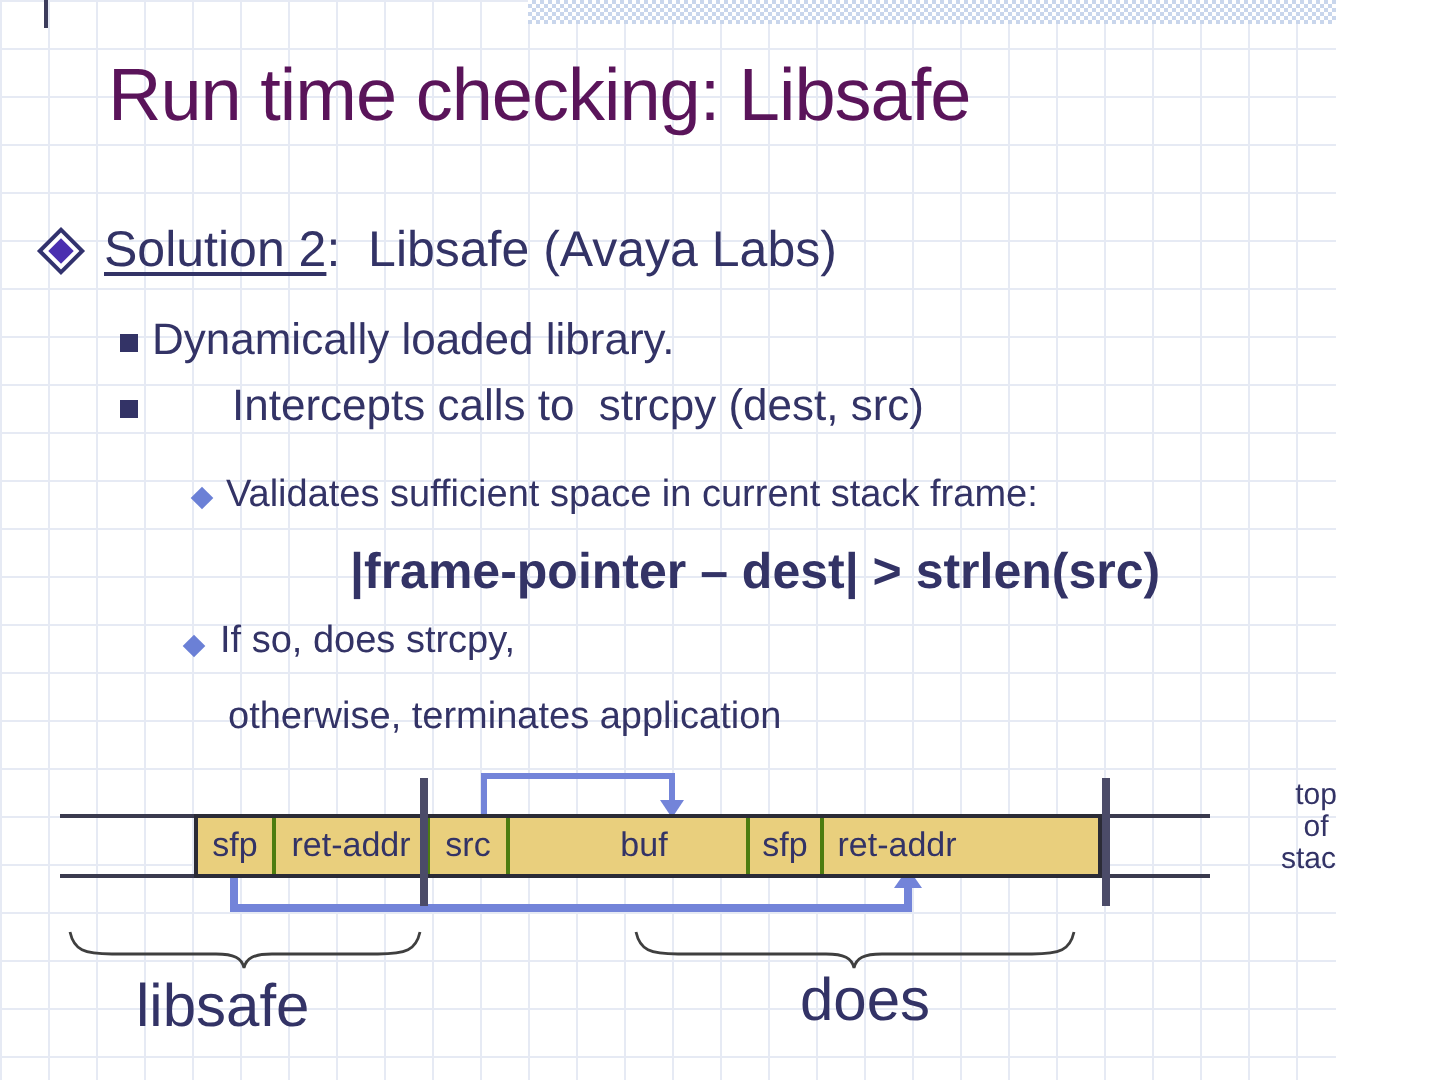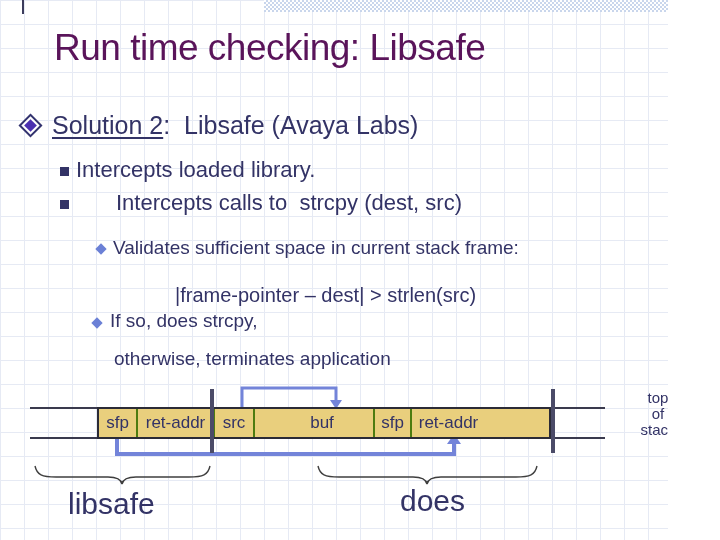--- a/index.html
+++ b/index.html
@@ -38,21 +38,21 @@
   .l1 { position:absolute; left:52px; top:111px; font-size:25px; }
   .l1 .u { text-decoration:underline; text-underline-offset:3px; }
 
   
   .sq { position:absolute; width:9px; height:9px; background:#333366; }
   .l2 { position:absolute; left:76px; font-size:22px; }
 
   
   .d3 { position:absolute; width:8px; height:8px; background:#6b80d6; transform:rotate(45deg); }
   .l3 { position:absolute; font-size:19px; }
-  .formula { position:absolute; left:175px; top:284px; font-size:20px; font-weight:normal; }
+  .formula { position:absolute; left:175px; top:272px; font-size:25px; font-weight:bold; }
 
   
   .hline { position:absolute; height:2px; background:#3a3a4e; }
   .cells {
     position:absolute; left:97px; top:407px; width:454px; height:32px;
     box-sizing:border-box; border:2px solid #2b2b36; background:#e9cf7d;
     display:flex;
   }
   .cell {
     box-sizing:border-box; height:100%; display:flex; align-items:center; justify-content:center;
@@ -75,21 +75,21 @@
   <div class="right-rule"></div>
 
   <div class="title txt">Run time checking: Libsafe</div>
 
   <div class="diamond1">
       <span class="inner"></span>
     </div>
   <div class="l1"><span class="u txt">Solution 2</span><span class="txt">:  Libsafe (Avaya Labs)</span></div>
 
   <div class="sq" style="left:60px; top:167px;"></div>
-  <div class="l2 txt" style="top:157px;">Intercepts loaded library.</div>
+  <div class="l2 txt" style="top:157px;">Dynamically loaded library.</div>
 
   <div class="sq" style="left:60px; top:200px;"></div>
   <div class="l2 txt" style="top:190px;margin-left:40px;">Intercepts calls to  strcpy (dest, src)</div>
 
   <div class="d3" style="left:97px; top:245px;"></div>
   <div class="l3 txt" style="left:113px; top:237px;">Validates sufficient space in current stack frame:</div>
 
   <div class="formula txt">|frame-pointer – dest| &gt; strlen(src)</div>
 
   <div class="d3" style="left:93px; top:319px;"></div>

